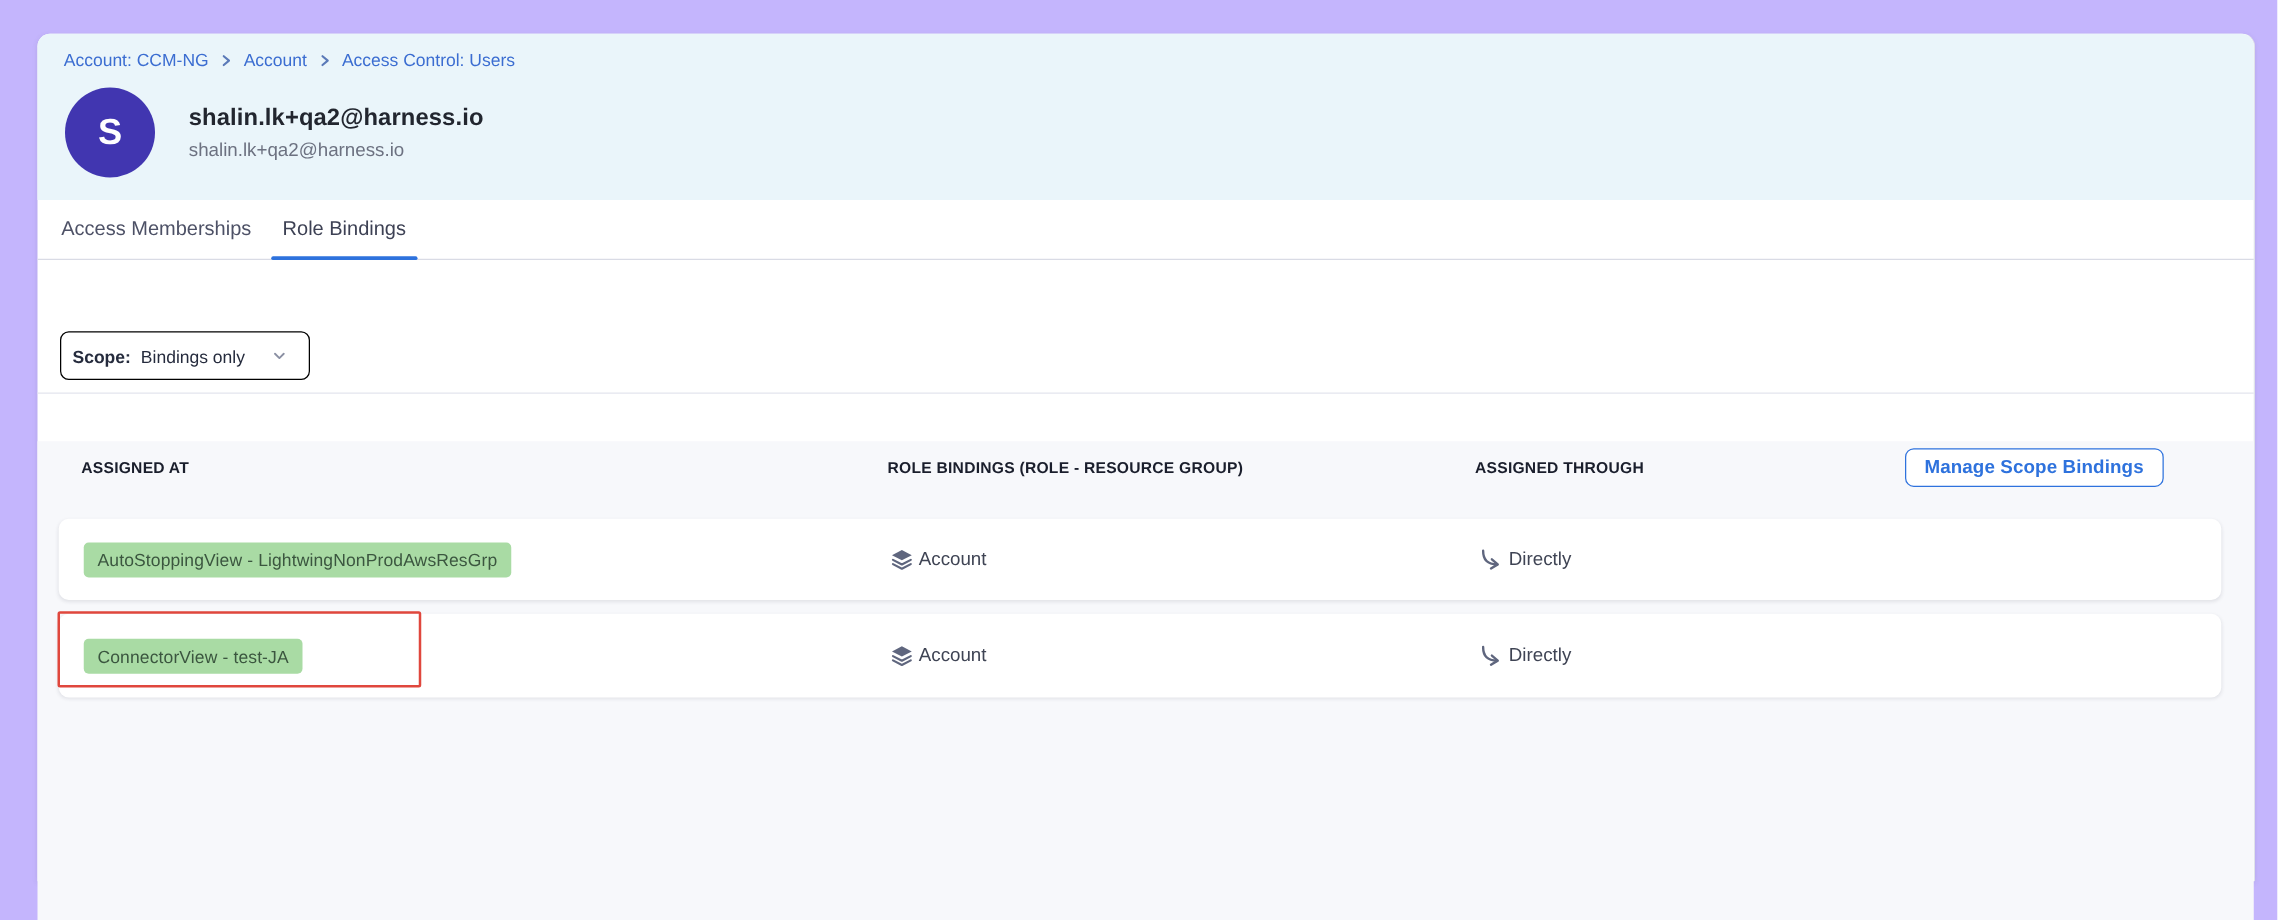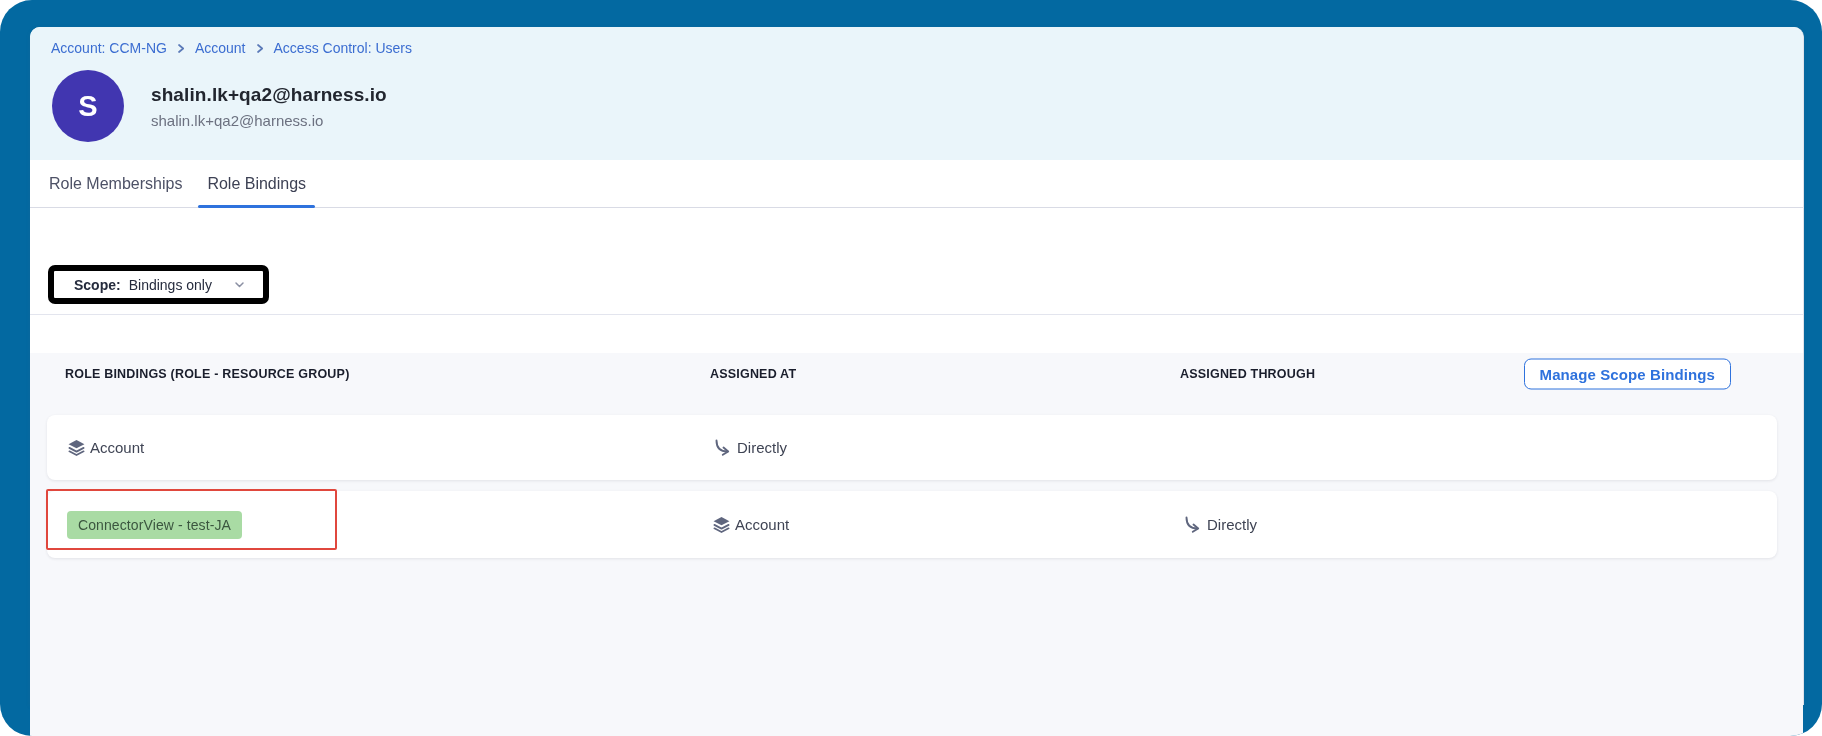--- a/index.html
+++ b/index.html
@@ -1,18 +1,18 @@
 <!DOCTYPE html>
 <html><head>
 <meta charset="utf-8">
 <style>
   * { margin:0; padding:0; box-sizing:border-box; }
   html,body { background:#ffffff; }
   body { font-family:"Liberation Sans","DejaVu Sans",sans-serif; }
-  .viewport { position:relative; width:1822px; height:736px; background:#0369a1; overflow:hidden;border-radius:32px; }
+  .viewport { position:relative; width:1822px; height:736px; background:#c4b5fd; overflow:hidden; }
 
   
   .panel {
     position:absolute; left:30px; top:27px; width:1774px; height:678px;
     background:#ffffff; border-radius:10px 10px 0 0;
     border-right:1px solid #dfe2ea;
     box-shadow:0 1px 4px rgba(96,97,112,0.14);
   }
 
   
@@ -39,22 +39,22 @@
   .tab.active { color:#3d4154; }
   .tab.active::after {
     content:""; position:absolute; left:0; right:0; bottom:-1px; height:3px;
     background:#2e72dd; border-radius:2px;
   }
 
   
   .toolbar { height:107px; position:relative; border-bottom:1px solid #e3e5ee; }
   .scope-pill {
     position:absolute; left:18px; top:57px; height:39px;
-    display:inline-flex; align-items:center; padding:0 16px 0 20px;
-    border:6px solid #000000; border-radius:7px; background:#ffffff; cursor:pointer;justify-content:flex-end;
+    display:inline-flex; align-items:center; padding:0 16px 0 9px;
+    border:1px solid #000000; border-radius:7px; background:#ffffff; cursor:pointer;justify-content:flex-end;
   }
   .scope-label { font-size:14px; font-weight:bold; color:#252b3d; }
   .scope-value { font-size:14px; color:#252b3d; margin-left:8px; }
   .scope-caret { display:flex; align-items:center; margin-left:20px; }
 
   
   .grid-section { height:392px; background:#f7f8fb; padding:0 26px 0 17px; position:relative; }
   .grid-cols { display:grid; grid-template-columns:645px 470px 1fr; align-items:center; }
   .grid-header { margin-top:38px; height:42px; padding-left:18px; position:relative; }
   .col-title { font-size:12.5px; font-weight:bold; color:#1a1e2c; letter-spacing:0.2px; }
@@ -106,48 +106,51 @@
       <div class="identity">
         <div class="avatar">S</div>
         <div class="id-text">
           <div class="id-name">shalin.lk+qa2@harness.io</div>
           <div class="id-email">shalin.lk+qa2@harness.io</div>
         </div>
       </div>
     </div>
 
     <div class="tabbar">
-      <div class="tab">Role Memberships</div>
+      <div class="tab">Access Memberships</div>
       <div class="tab active">Role Bindings</div>
     </div>
 
     <div class="toolbar">
       <div class="scope-pill">
         <span class="scope-label">Scope:</span>
         <span class="scope-value">Bindings only</span>
         <span class="scope-caret">
           <svg width="15" height="15" viewBox="0 0 15 15">
               <path d="M4 6 L7.5 9.5 L11 6" stroke="#8b90a3" stroke-width="1.5" fill="none" stroke-linecap="round" stroke-linejoin="round"></path>
             </svg>
         </span>
       </div>
     </div>
 
     <div class="grid-section">
 
       <div class="grid-header grid-cols">
+        <div class="col-title">ASSIGNED AT</div>
         <div class="col-title">ROLE BINDINGS (ROLE - RESOURCE GROUP)</div>
-        <div class="col-title">ASSIGNED AT</div>
         <div class="col-title">ASSIGNED THROUGH</div>
         <button class="manage-btn">Manage Scope Bindings</button>
       </div>
 
       <div class="rows">
 
         <div class="row-card grid-cols">
+          <div>
+            <span class="badge">AutoStoppingView - LightwingNonProdAwsResGrp</span>
+          </div>
           <div class="cell">
             <span class="icon">
               <svg width="19" height="19" viewBox="0 0 24 24">
                 <polygon points="12 2.5 22 7.8 12 13 2 7.8" fill="#5f667e"></polygon>
                 <polyline points="3 12.5 12 17.2 21 12.5" stroke="#5f667e" stroke-width="2.2" fill="none" stroke-linecap="round" stroke-linejoin="round"></polyline>
                 <polyline points="3 16.8 12 21.5 21 16.8" stroke="#5f667e" stroke-width="2.2" fill="none" stroke-linecap="round" stroke-linejoin="round"></polyline>
               </svg>
             </span>
             <span>Account</span>
           </div>

